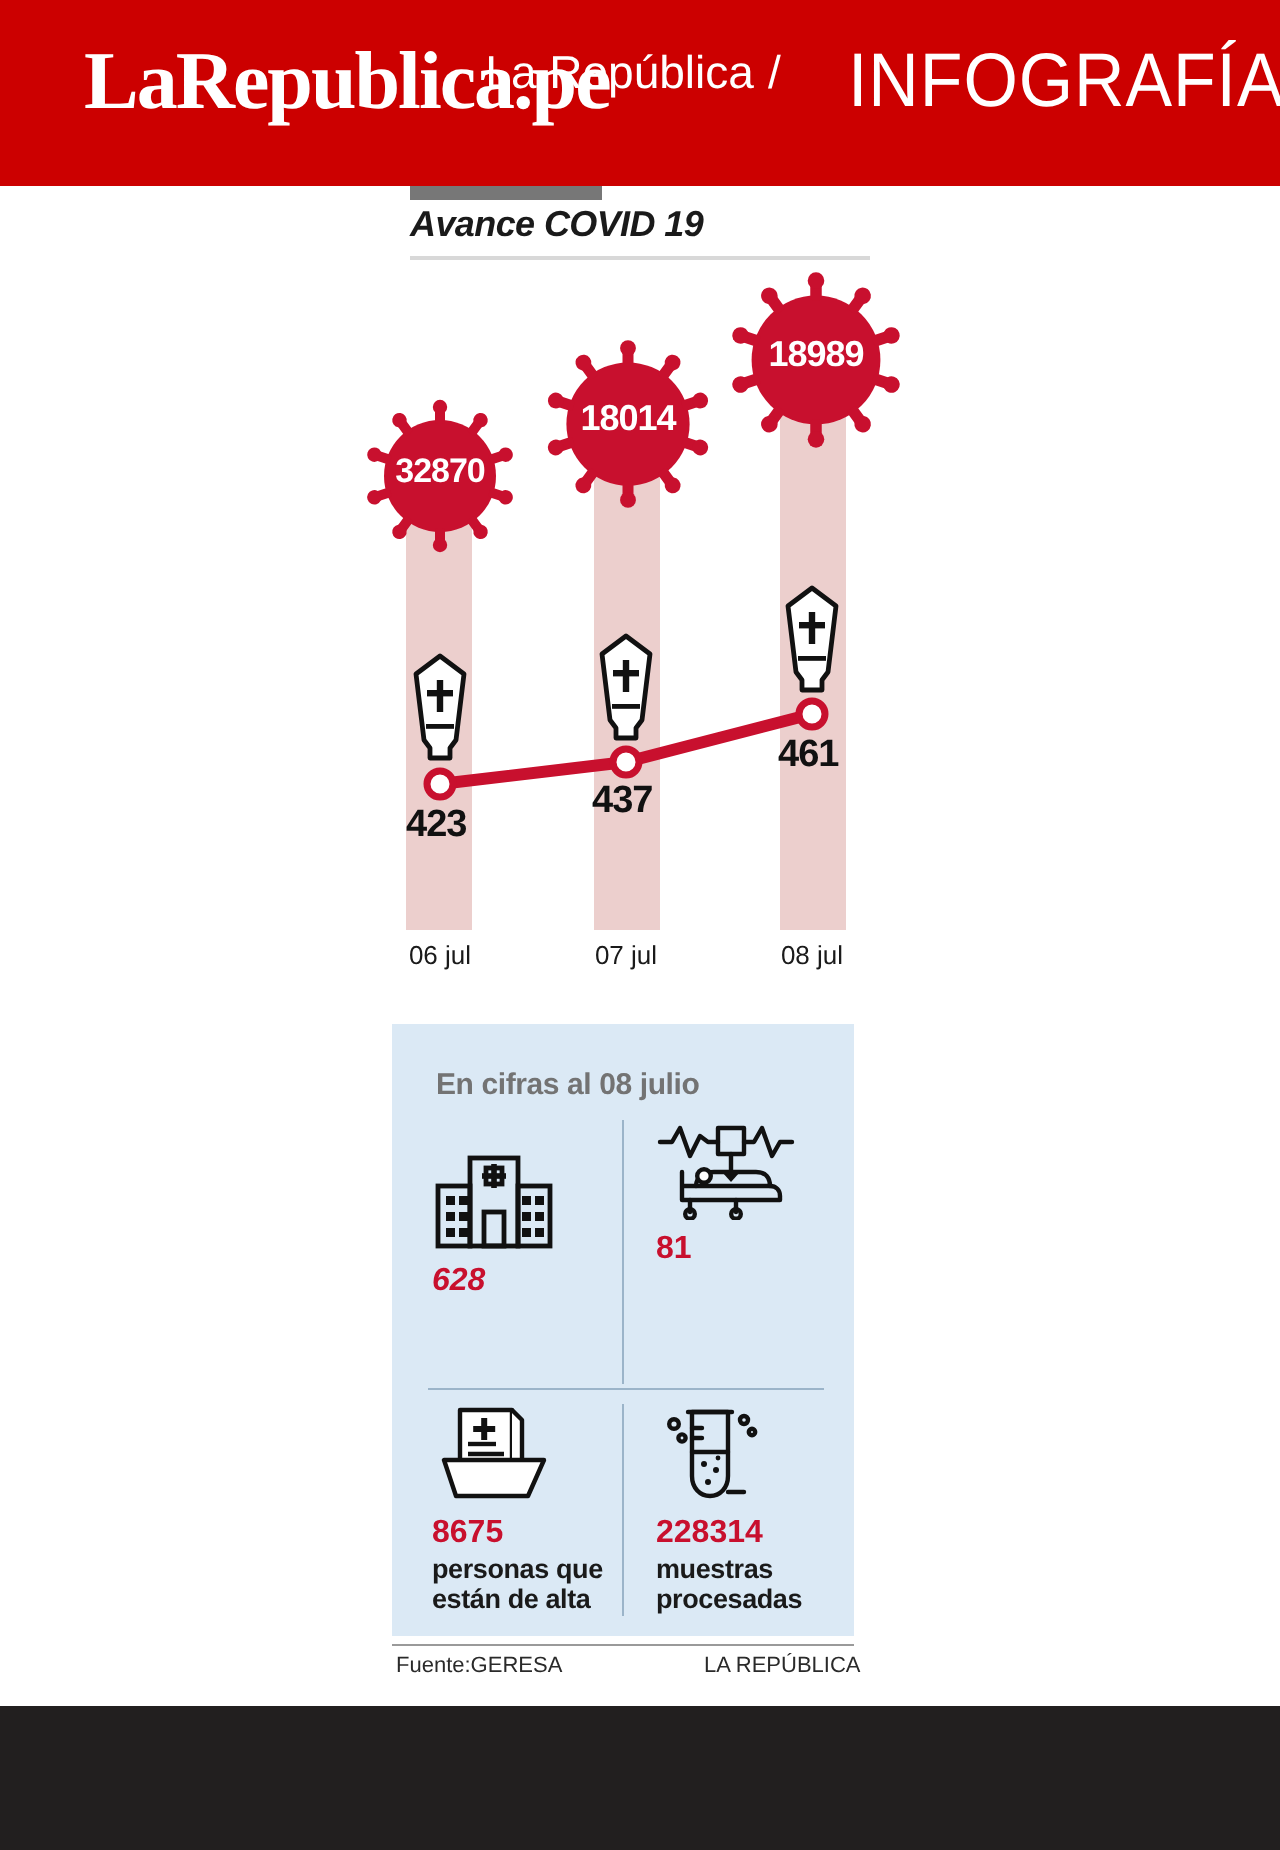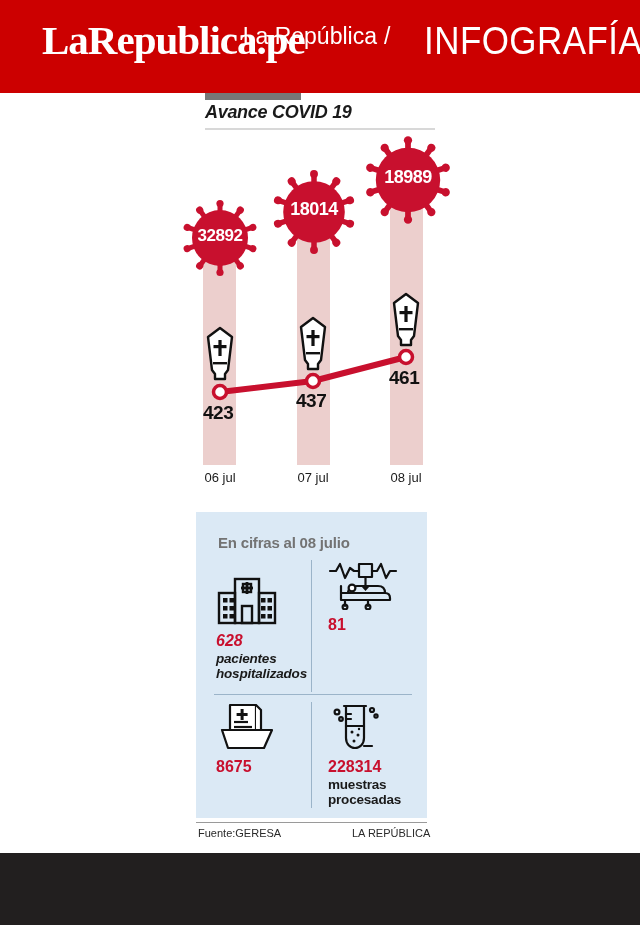--- a/index.html
+++ b/index.html
@@ -268,21 +268,21 @@
               <circle cx="40" cy="5.5" r="3.6"></circle>
             </g>
           <g transform="rotate(324 40 40)">
               <rect x="37.5" y="4" width="5" height="10" rx="1.2"></rect>
               <circle cx="40" cy="5.5" r="3.6"></circle>
             </g>
         </g>
       </g>
     </svg>
   </div>
-  <div class="virus-label" style="left:180px; top:96px; width:80px; font-size:17px;">32892</div>
+  <div class="virus-label" style="left:180px; top:96px; width:80px; font-size:17px;">32870</div>
 
   <div class="virus" style="left:270px; top:38px;">
     <svg width="88" height="88" viewBox="0 0 80 80">
       <g fill="#c8102e">
         <circle cx="40" cy="40" r="28"></circle>
         <g>
           <rect x="37.5" y="4" width="5" height="10" rx="1.2"></rect>
             <circle cx="40" cy="5.5" r="3.6"></circle>
           <g transform="rotate(36 40 40)">
               <rect x="37.5" y="4" width="5" height="10" rx="1.2"></rect>
@@ -445,22 +445,20 @@
             <rect x="51.5" y="22" width="4.5" height="4.5"></rect>
           <rect x="45" y="30" width="4.5" height="4.5"></rect>
             <rect x="51.5" y="30" width="4.5" height="4.5"></rect>
           <rect x="45" y="38" width="4.5" height="4.5"></rect>
             <rect x="51.5" y="38" width="4.5" height="4.5"></rect>
         </g>
         <rect x="26" y="30" width="10" height="17" fill="none" stroke="#111111" stroke-width="2.4"></rect>
       </svg>
     </div>
     <div class="stat-value">628</div>
-    <div class="stat-text" style="white-space:pre-line;">pacientes
-hospitalizados</div>
   </div>
 
   <div class="stat-cell" style="left:132px; top:48px;">
     <div class="stat-icon">
       <svg width="70" height="50" viewBox="0 0 70 50">
         <g fill="none" stroke="#111111" stroke-width="2.2" stroke-linejoin="round" stroke-linecap="round">
           <polyline points="2,11 8,11 12,4 17,18 22,8 26,11 31,11"></polyline>
           <rect x="31" y="4" width="13" height="13"></rect>
           <polyline points="44,11 49,11 53,4 58,18 62,11 68,11"></polyline>
           <line x1="37.5" y1="17" x2="37.5" y2="26"></line>
@@ -488,20 +486,22 @@
           <line x1="18" y1="25" x2="36" y2="25"></line>
           <path d="M6 28 L56 28 L48 46 L12 46 Z" fill="#ffffff"></path>
         </g>
         <rect x="24.6" y="7" width="3" height="11" fill="#111111"></rect>
         <rect x="20.6" y="11" width="11" height="3" fill="#111111"></rect>
         <path d="M44 6 L44 14 M40 10 L48 10" stroke="#111111" stroke-width="1.6" fill="none" opacity="0.001"></path>
         <path d="M36 34 L36 40 M32 37 L40 37" stroke="#111111" stroke-width="0" fill="none"></path>
       </svg>
     </div>
     <div class="stat-value">8675</div>
+    <div class="stat-text" style="white-space:pre-line;">personas que
+están de alta</div>
   </div>
 
   <div class="stat-cell" style="left:132px; top:190px;">
     <div class="stat-icon">
       <svg width="62" height="50" viewBox="0 0 62 50">
         <g fill="none" stroke="#111111" stroke-width="2.2" stroke-linecap="round" stroke-linejoin="round">
           <path d="M18 4 L36 4 L36 36 C36 42 32 46 27 46 C22 46 18 42 18 36 Z"></path>
           <line x1="18" y1="24" x2="36" y2="24"></line>
           <line x1="18" y1="12" x2="23" y2="12"></line>
           <line x1="18" y1="17" x2="23" y2="17"></line>

